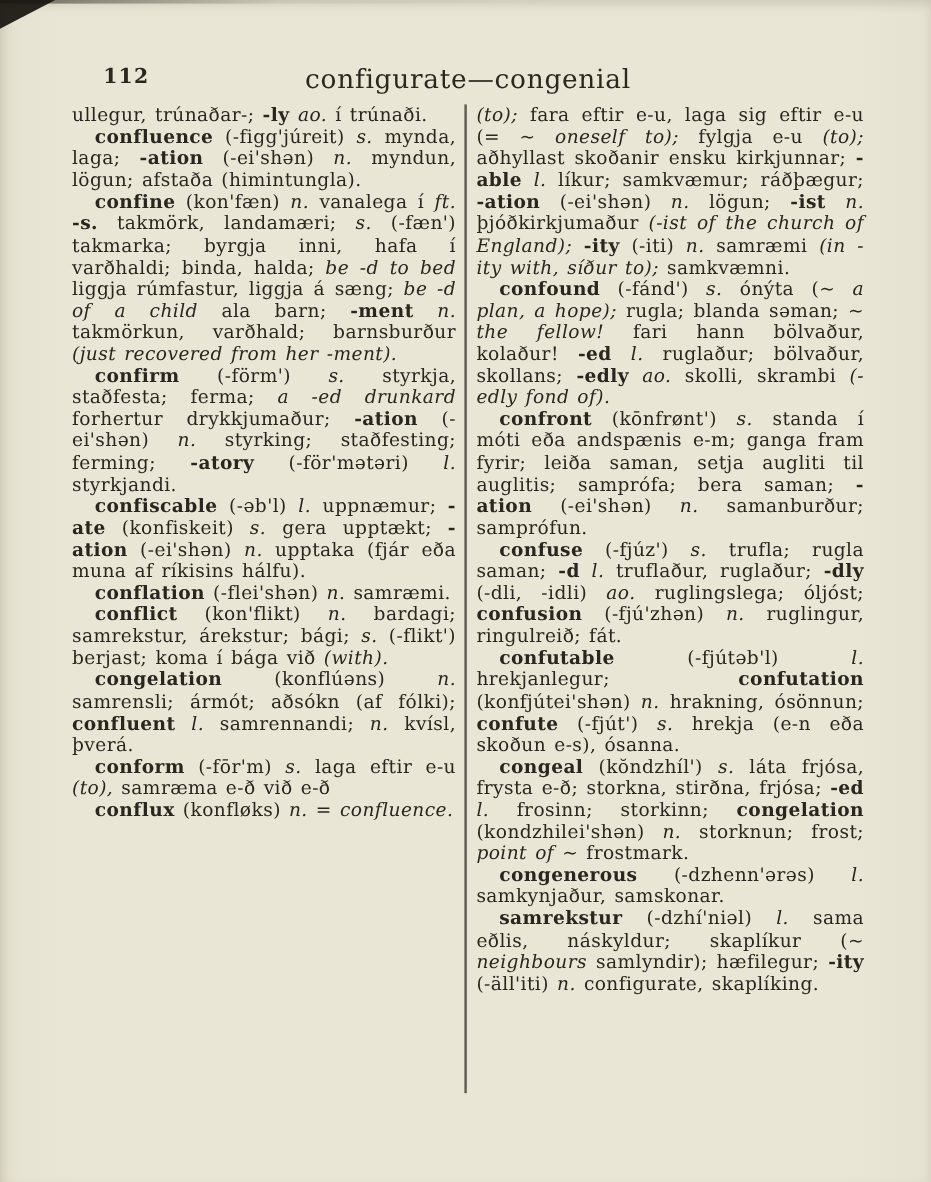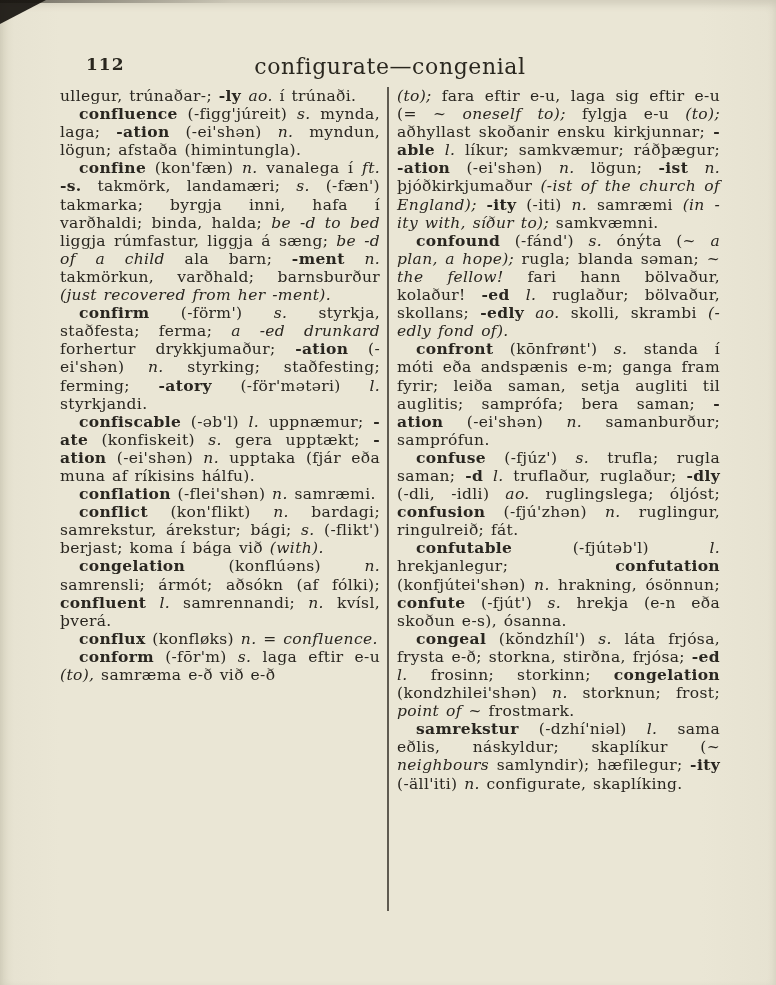--- a/index.html
+++ b/index.html
@@ -79,27 +79,28 @@
   <div class="text-block">
     <div class="col">
         <p class="entry"><span>ullegur, trúnaðar-; </span><span class="b">-ly </span><span class="i">ao.</span><span> í trúnaði.</span></p>
         <p class="entry ind"><span class="b">confluence</span><span> (-figg'júreit) </span><span class="i">s.</span><span> mynda, laga; </span><span class="b">-ation</span><span> (-ei'shən) </span><span class="i">n.</span><span> myndun, lögun; afstaða (himintungla).</span></p>
         <p class="entry ind"><span class="b">confine</span><span> (kon'fæn) </span><span class="i">n.</span><span> vanalega í </span><span class="i">ft.</span><span> </span><span class="b">-s.</span><span> takmörk, landamæri; </span><span class="i">s.</span><span> (-fæn') takmarka; byrgja inni, hafa í varðhaldi; binda, halda; </span><span class="i">be -d to bed</span><span> liggja rúmfastur, liggja á sæng; </span><span class="i">be -d of a child</span><span> ala barn; </span><span class="b">-ment</span><span> </span><span class="i">n.</span><span> takmörkun, varðhald; barnsburður </span><span class="i">(just recovered from her -ment).</span></p>
         <p class="entry ind"><span class="b">confirm</span><span> (-förm') </span><span class="i">s.</span><span> styrkja, staðfesta; ferma; </span><span class="i">a -ed drunkard</span><span> forhertur drykkjumaður; </span><span class="b">-ation</span><span> (-ei'shən) </span><span class="i">n.</span><span> styrking; staðfesting; ferming; </span><span class="b">-atory</span><span> (-för'mətəri) </span><span class="i">l.</span><span> styrkjandi.</span></p>
         <p class="entry ind"><span class="b">confiscable</span><span> (-əb'l) </span><span class="i">l.</span><span> uppnæmur; </span><span class="b">-ate</span><span> (konfiskeit) </span><span class="i">s.</span><span> gera upptækt; </span><span class="b">-ation</span><span> (-ei'shən) </span><span class="i">n.</span><span> upptaka (fjár eða muna af ríkisins hálfu).</span></p>
         <p class="entry ind"><span class="b">conflation</span><span> (-flei'shən) </span><span class="i">n.</span><span> samræmi.</span></p>
         <p class="entry ind"><span class="b">conflict</span><span> (kon'flikt) </span><span class="i">n.</span><span> bardagi; samrekstur, árekstur; bági; </span><span class="i">s.</span><span> (-flikt') berjast; koma í bága við </span><span class="i">(with).</span></p>
         <p class="entry ind"><span class="b">congelation</span><span> (konflúəns) </span><span class="i">n.</span><span> samrensli; ármót; aðsókn (af fólki); </span><span class="b">confluent</span><span> </span><span class="i">l.</span><span> samrennandi; </span><span class="i">n.</span><span> kvísl, þverá.</span></p>
+        <p class="entry ind"><span class="b">conform</span><span> (-fōr'm) </span><span class="i">s.</span><span> laga eftir e-u </span><span class="i">(to),</span><span> samræma e-ð við e-ð</span></p>
         <p class="entry ind"><span class="b">conflux</span><span> (konfløks) </span><span class="i">n.</span><span> = </span><span class="i">confluence.</span></p>
-        <p class="entry ind"><span class="b">conform</span><span> (-fōr'm) </span><span class="i">s.</span><span> laga eftir e-u </span><span class="i">(to),</span><span> samræma e-ð við e-ð</span></p>
       </div>
     <div class="divider"></div>
     <div class="col col-right">
         <p class="entry"><span class="i">(to);</span><span> fara eftir e-u, laga sig eftir e-u (= ~ </span><span class="i">oneself to);</span><span> fylgja e-u </span><span class="i">(to);</span><span> aðhyllast skoðanir ensku kirkjunnar; </span><span class="b">-able</span><span> </span><span class="i">l.</span><span> líkur; samkvæmur; ráðþægur; </span><span class="b">-ation</span><span> (-ei'shən) </span><span class="i">n.</span><span> lögun; </span><span class="b">-ist</span><span> </span><span class="i">n.</span><span> þjóðkirkjumaður </span><span class="i">(-ist of the church of England);</span><span> </span><span class="b">-ity</span><span> (-iti) </span><span class="i">n.</span><span> samræmi </span><span class="i">(in -ity with, síður to);</span><span> samkvæmni.</span></p>
         <p class="entry ind"><span class="b">confound</span><span> (-fánd') </span><span class="i">s.</span><span> ónýta (~ </span><span class="i">a plan, a hope);</span><span> rugla; blanda səman; ~ </span><span class="i">the fellow!</span><span> fari hann bölvaður, kolaður! </span><span class="b">-ed</span><span> </span><span class="i">l.</span><span> ruglaður; bölvaður, skollans; </span><span class="b">-edly</span><span> </span><span class="i">ao.</span><span> skolli, skrambi </span><span class="i">(-edly fond of).</span></p>
         <p class="entry ind"><span class="b">confront</span><span> (kōnfrønt') </span><span class="i">s.</span><span> standa í móti eða andspænis e-m; ganga fram fyrir; leiða saman, setja augliti til auglitis; samprófa; bera saman; </span><span class="b">-ation</span><span> (-ei'shən) </span><span class="i">n.</span><span> samanburður; samprófun.</span></p>
         <p class="entry ind"><span class="b">confuse</span><span> (-fjúz') </span><span class="i">s.</span><span> trufla; rugla saman; </span><span class="b">-d</span><span> </span><span class="i">l.</span><span> truflaður, ruglaður; </span><span class="b">-dly</span><span> (-dli, -idli) </span><span class="i">ao.</span><span> ruglingslega; óljóst; </span><span class="b">confusion</span><span> (-fjú'zhən) </span><span class="i">n.</span><span> ruglingur, ringulreið; fát.</span></p>
         <p class="entry ind"><span class="b">confutable</span><span> (-fjútəb'l) </span><span class="i">l.</span><span> hrekjanlegur; </span><span class="b">confutation</span><span> (konfjútei'shən) </span><span class="i">n.</span><span> hrakning, ósönnun; </span><span class="b">confute</span><span> (-fjút') </span><span class="i">s.</span><span> hrekja (e-n eða skoðun e-s), ósanna.</span></p>
         <p class="entry ind"><span class="b">congeal</span><span> (kŏndzhíl') </span><span class="i">s.</span><span> láta frjósa, frysta e-ð; storkna, stirðna, frjósa; </span><span class="b">-ed</span><span> </span><span class="i">l.</span><span> frosinn; storkinn; </span><span class="b">congelation</span><span> (kondzhilei'shən) </span><span class="i">n.</span><span> storknun; frost; </span><span class="i">point of ~</span><span> frostmark.</span></p>
+        <p class="entry ind"><span class="b">congenerous</span><span> (-dzhenn'ərəs) </span><span class="i">l.</span><span> samkynjaður, samskonar.</span></p>
         <p class="entry ind"><span class="b">samrekstur</span><span> (-dzhí'niəl) </span><span class="i">l.</span><span> sama eðlis, náskyldur; skaplíkur (~ </span><span class="i">neighbours</span><span> samlyndir); hæfilegur; </span><span class="b">-ity</span><span> (-äll'iti) </span><span class="i">n.</span><span> configurate, skaplíking.</span></p>
       </div>
   </div>
 </div>
 
 </body></html>

